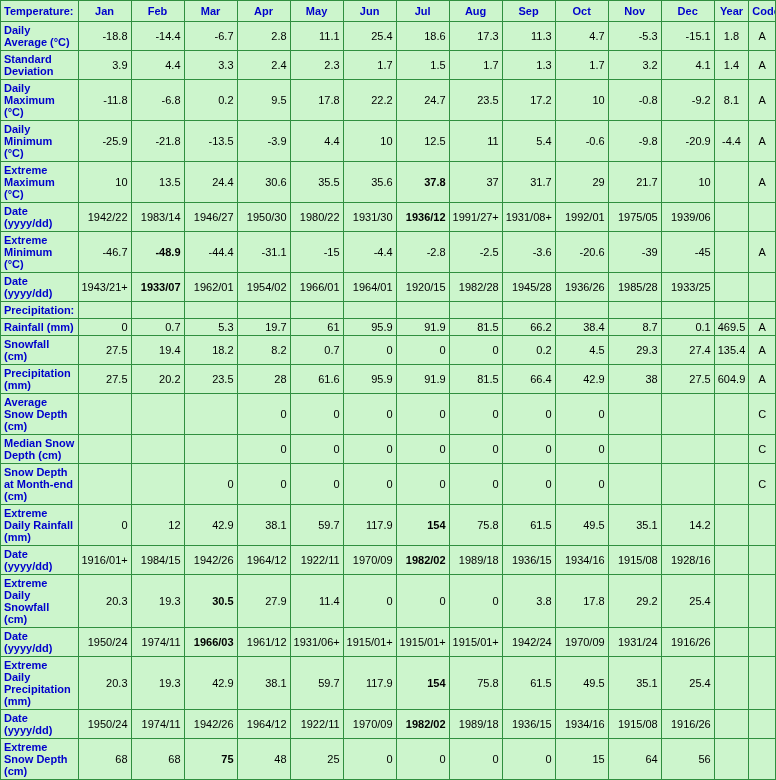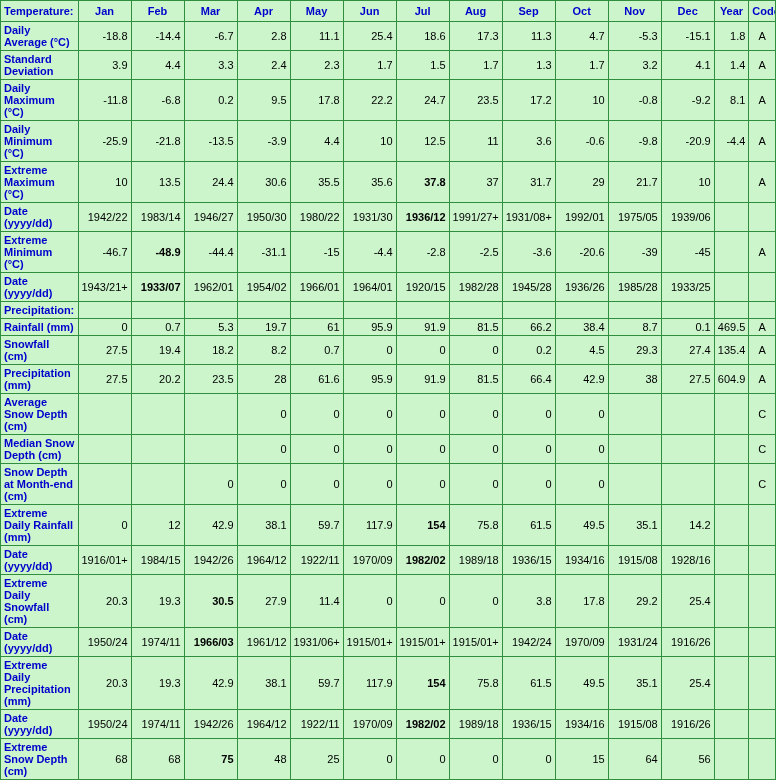--- a/index.html
+++ b/index.html
@@ -64,21 +64,21 @@
   }
   .code {
     background: #ccf5cc;
     color: #000000;
     text-align: center;
     width: 22px;
   }
   .yr {
     background: #ccf5cc;
     color: #000000;
-    text-align: right;
+    text-align: center;
     padding-right: 4px;
     width: 32px;
   }
   col.monthcol { width: 52px; }
   col.labelcol { width: 76px; }
   col.yearcol  { width: 34px; }
   col.codecol  { width: 26px; }
 </style>
 </head>
 <body>
@@ -175,21 +175,21 @@
       <tr>
         <td class="rowlabel">Daily Minimum (°C)</td>
         <td class="val">-25.9</td>
         <td class="val">-21.8</td>
         <td class="val">-13.5</td>
         <td class="val">-3.9</td>
         <td class="val">4.4</td>
         <td class="val">10</td>
         <td class="val">12.5</td>
         <td class="val">11</td>
-        <td class="val">3.6</td>
+        <td class="val">5.4</td>
         <td class="val">-0.6</td>
         <td class="val">-9.8</td>
         <td class="val">-20.9</td>
         <td class="yr">-4.4</td>
         <td class="code">A</td>
       </tr>
       <tr>
         <td class="rowlabel">Extreme Maximum (°C)</td>
         <td class="val">10</td>
         <td class="val">13.5</td>

